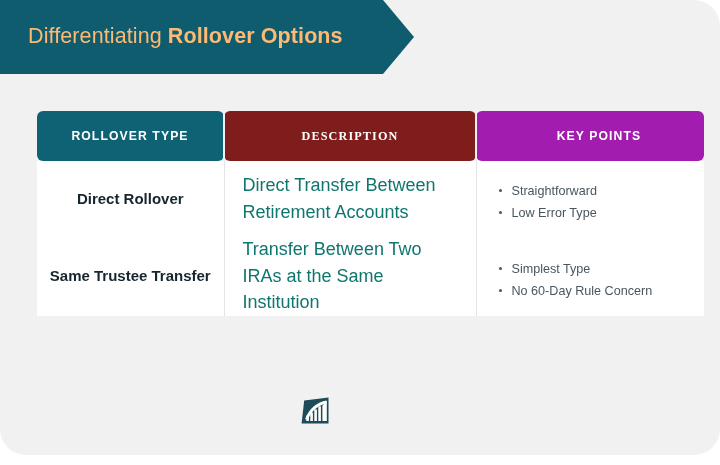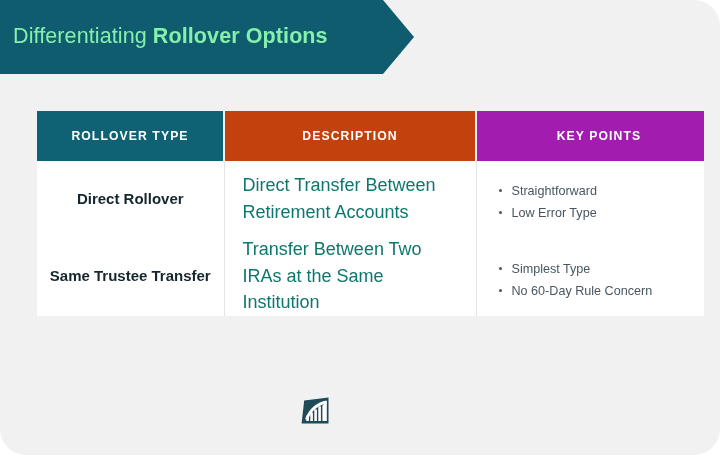--- a/index.html
+++ b/index.html
@@ -39,24 +39,24 @@
     top: 0;
     width: 414px;
     height: 74px;
     background: #0f5c6e;
     -webkit-clip-path: polygon(0 0, 383px 0, 414px 37px, 383px 74px, 0 74px);
     clip-path: polygon(0 0, 383px 0, 414px 37px, 383px 74px, 0 74px);
     display: flex;
     align-items: center;
   }
   .banner-title {
-    color: #86efac;
+    color: #fdba74;
     font-size: 21.5px;
     letter-spacing: 0.1px;
-    padding-left: 13px;
+    padding-left: 28px;
     white-space: nowrap;
     font-weight: 400;
     line-height: 1;
   }
   .banner-title b {
     font-weight: 700;
   }
 
   
   .table {
@@ -74,23 +74,24 @@
   }
 
   
   thead th {
     height: 50px;
     color: #ffffff;
     font-size: 12.2px;
     font-weight: 700;
     letter-spacing: 1.1px;
     text-align: center;
+    border-radius: 6px;
   }
   th.h-type        { background: #0f6274; width: 186px; }
-  th.h-description { background: #c2410c; width: 250px; border-left: 2px solid #f1f1f2; }
+  th.h-description { background: #7f1d1d; width: 250px; border-left: 2px solid #f1f1f2; font-family: Liberation Serif, serif; }
   th.h-keypoints   { background: #a21caf; width: 210px; border-left: 2px solid #f1f1f2; padding-left: 17px; }
 
   
   tbody tr.row-odd  td { background: #ffffff; }
   tbody tr.row-even td { background: #e7eef0; }
 
   tbody td {
     font-size: 12.6px;
     color: #2d3b43;
   }

